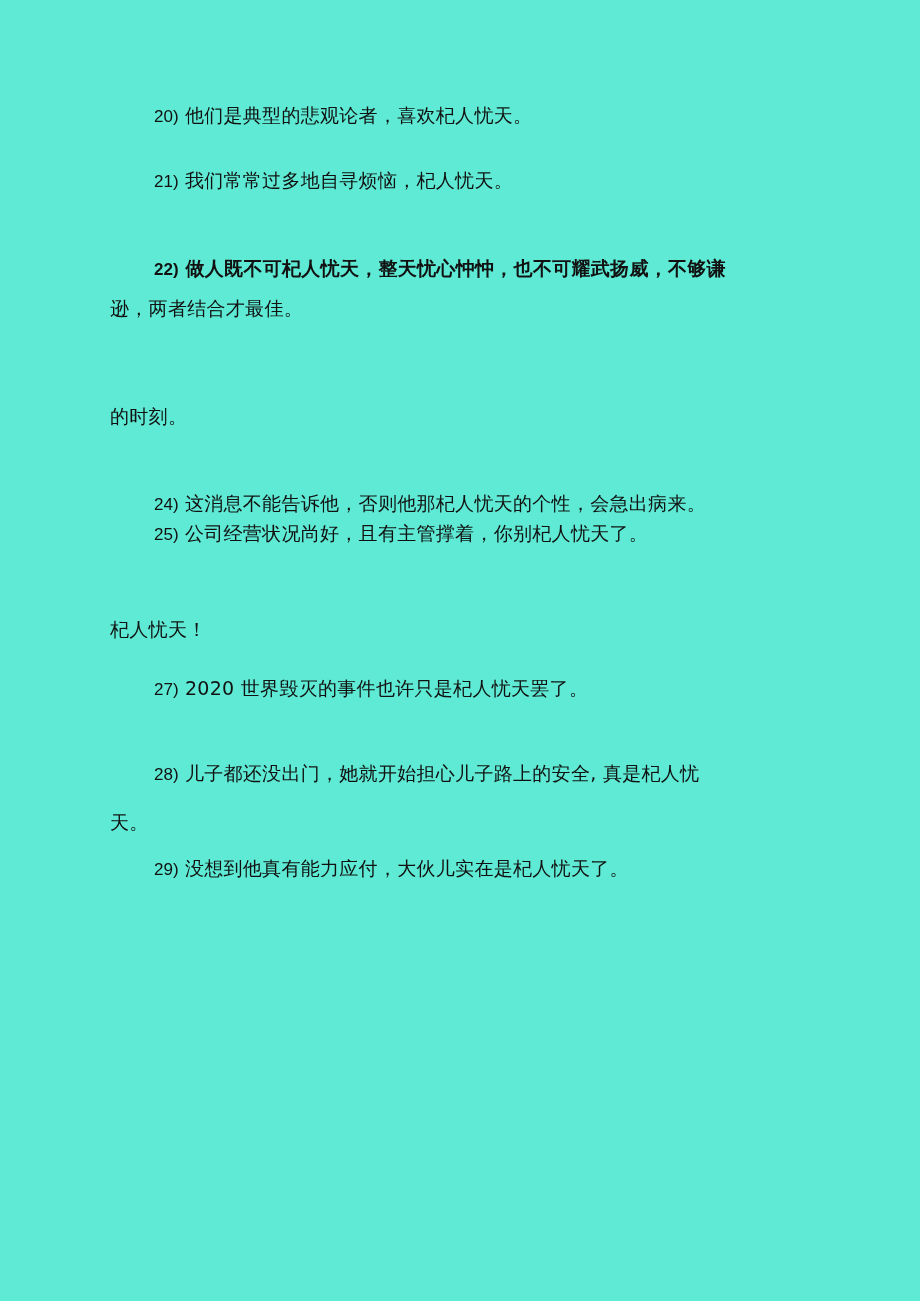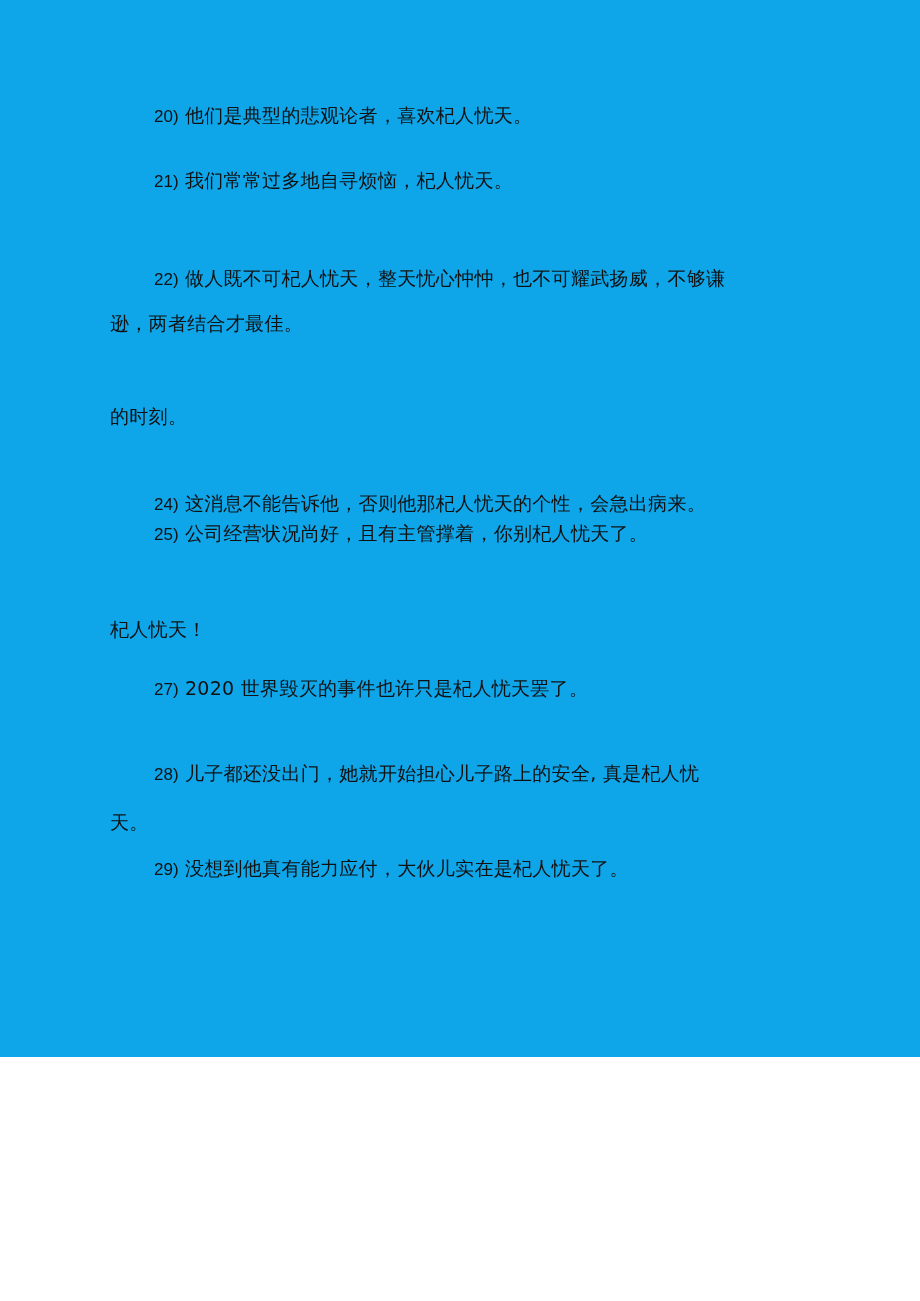--- a/index.html
+++ b/index.html
@@ -1,41 +1,41 @@
 <!DOCTYPE html>
 <html><head>
   <meta charset="utf-8">
   <style>
     html, body { margin: 0; padding: 0; background: #ffffff; }
     body { width: 920px; height: 1301px; position: relative; overflow: hidden;
            font-family: "DejaVu Sans", "Liberation Sans", sans-serif; color: #111111; }
-    .page { position: absolute; left: 0; top: 0; width: 920px; height: 1057px; background: #0ea5e9; }
+    .page { position: absolute; left: 0; top: 0; width: 920px; height: 1301px; background: #5eead4; }
     .line { position: absolute; font-size: 19px; line-height: 24px; white-space: nowrap; letter-spacing: 0.3px; }
     .num { font-family: "Liberation Sans", sans-serif; font-size: 17px; letter-spacing: 0; }
   </style>
 </head>
 <body>
 
 <div class="page">
 
   <div class="line" style="left:154px; top:103px;">
     <span class="num">20)</span>
     <span>他们是典型的悲观论者，喜欢杞人忧天。</span>
   </div>
 
   <div class="line" style="left:154px; top:168px;">
     <span class="num">21)</span>
     <span>我们常常过多地自寻烦恼，杞人忧天。</span>
   </div>
 
-  <div class="line" style="left:154px; top:266px;">
+  <div class="line" style="left:154px; top:256px;font-weight:bold;">
     <span class="num">22)</span>
     <span>做人既不可杞人忧天，整天忧心忡忡，也不可耀武扬威，不够谦</span>
   </div>
-  <div class="line" style="left:110px; top:311px;">
+  <div class="line" style="left:110px; top:296px;">
     <span>逊，两者结合才最佳。</span>
   </div>
 
   <div class="line" style="left:110px; top:404px;">
     <span>的时刻。</span>
   </div>
 
   <div class="line" style="left:154px; top:472px;margin-top:19px;">
     <span class="num">24)</span>
     <span>这消息不能告诉他，否则他那杞人忧天的个性，会急出病来。</span>

